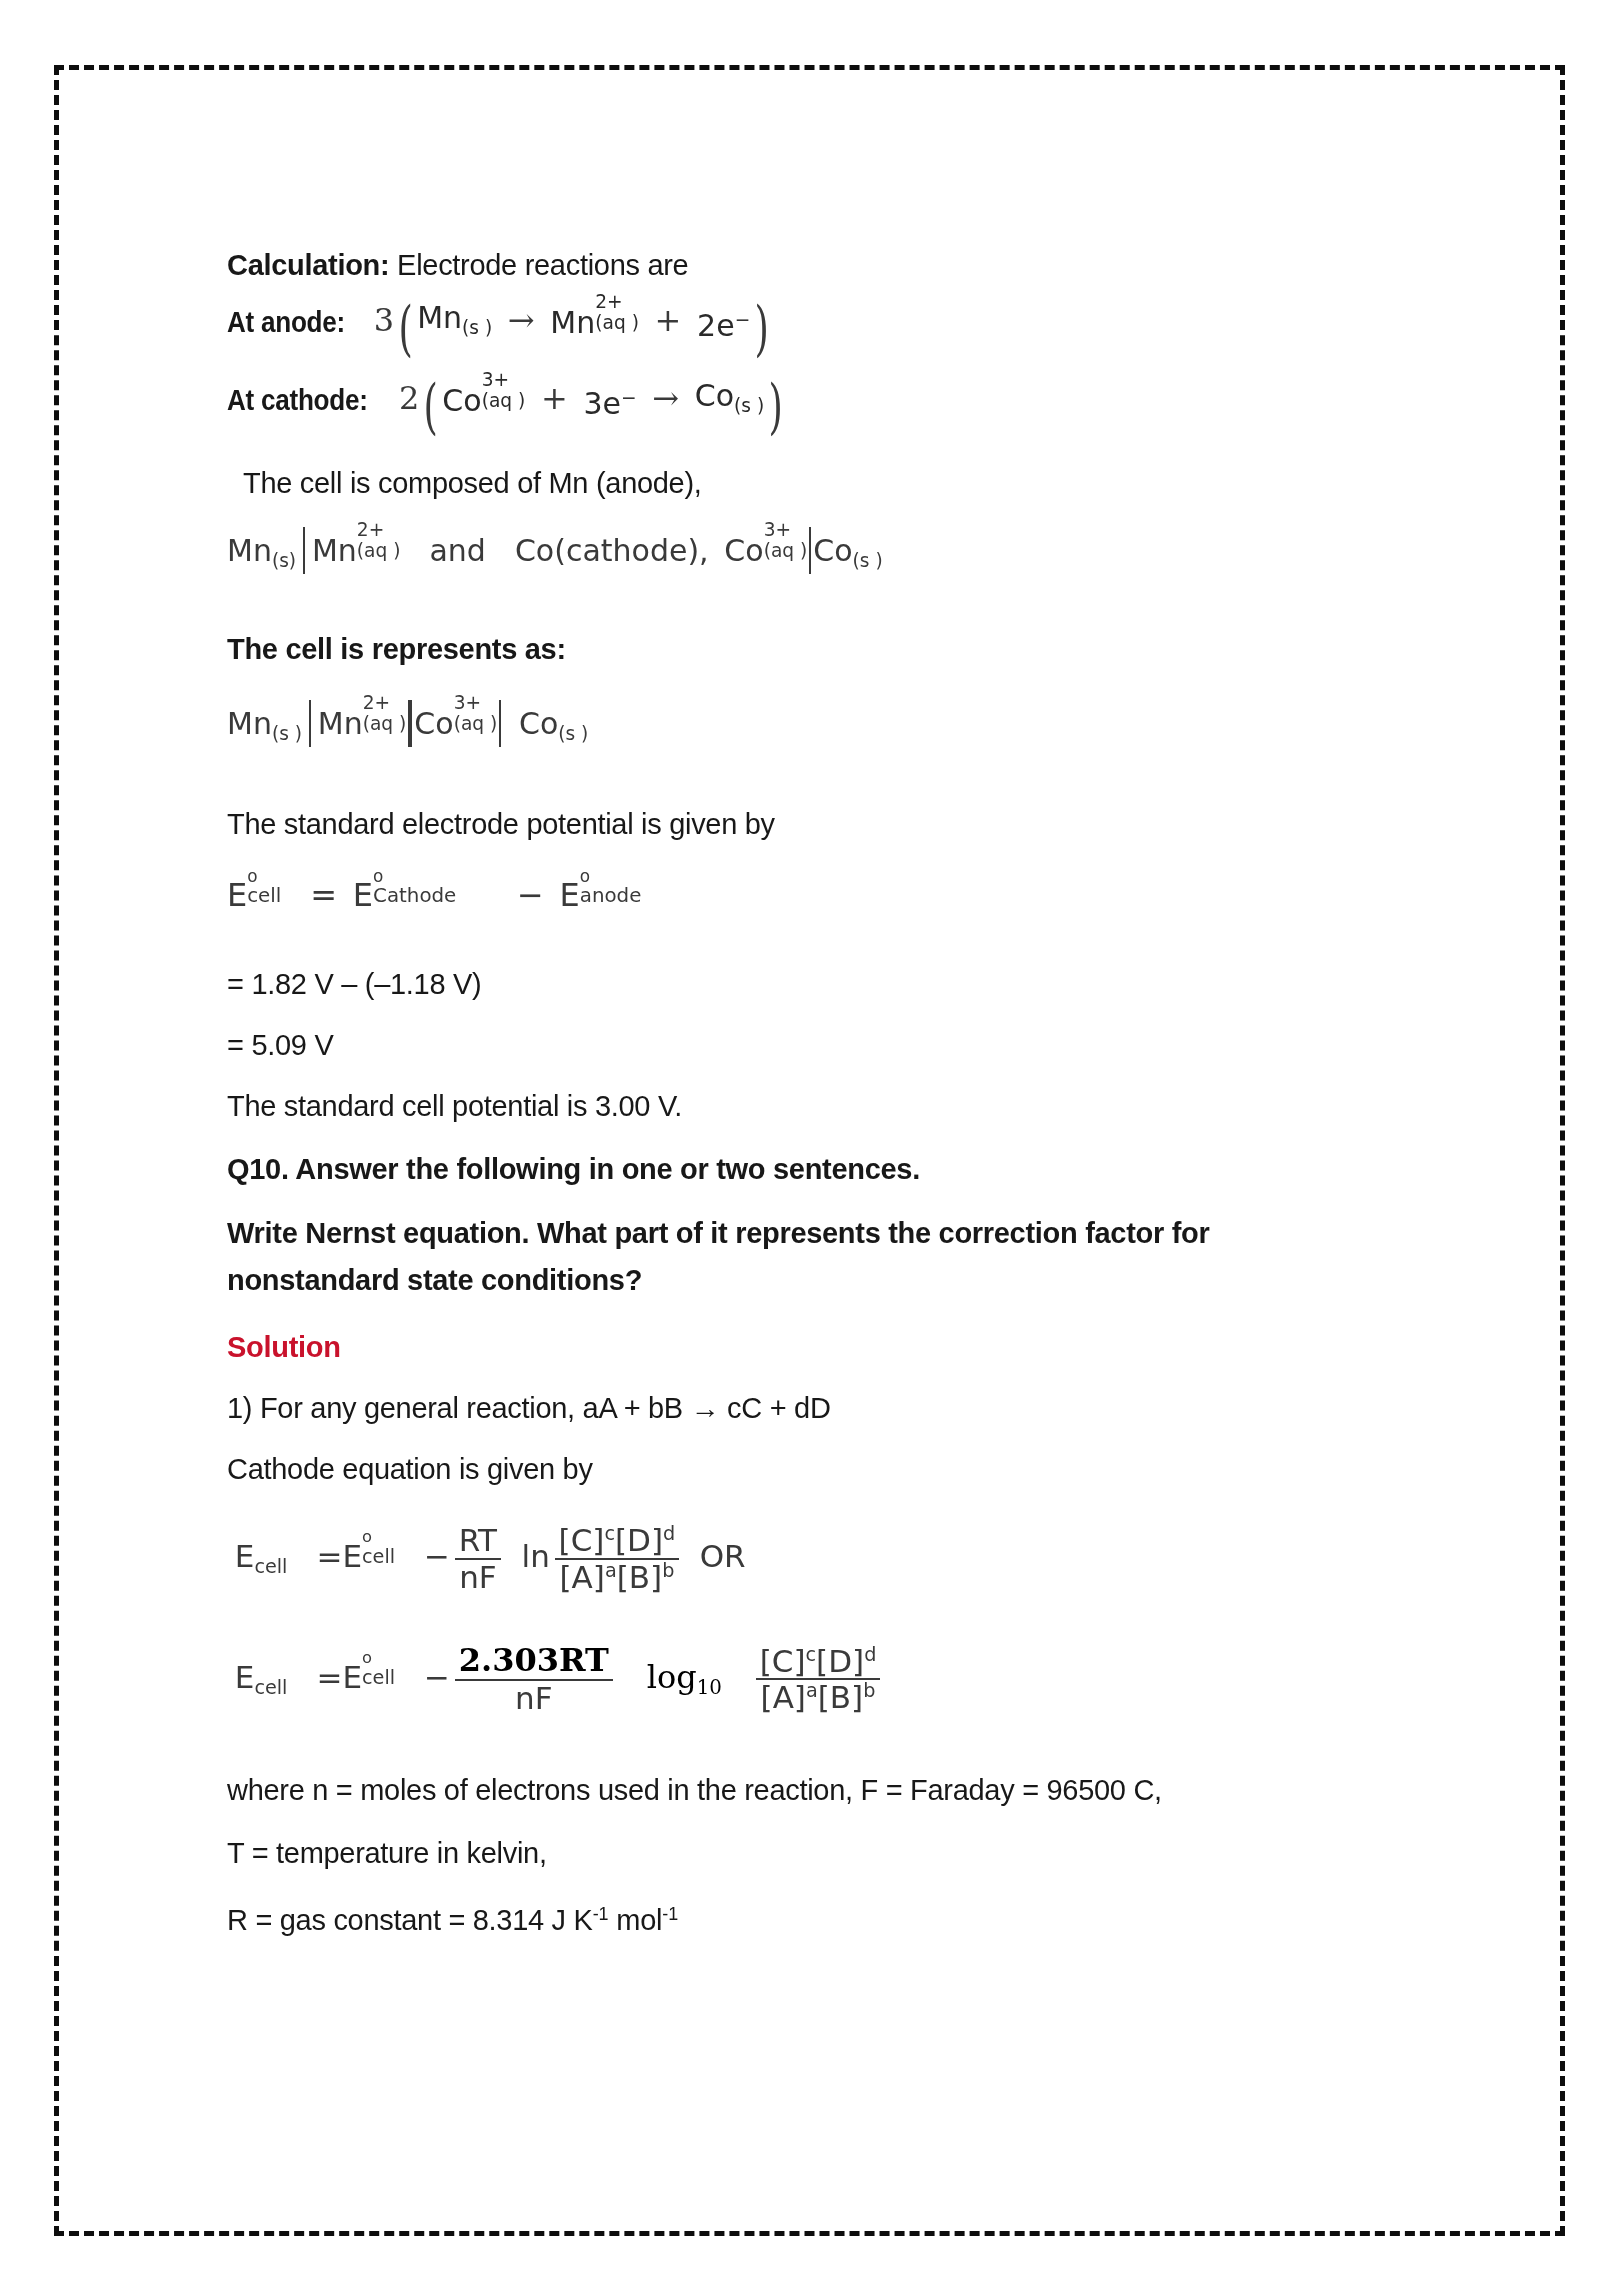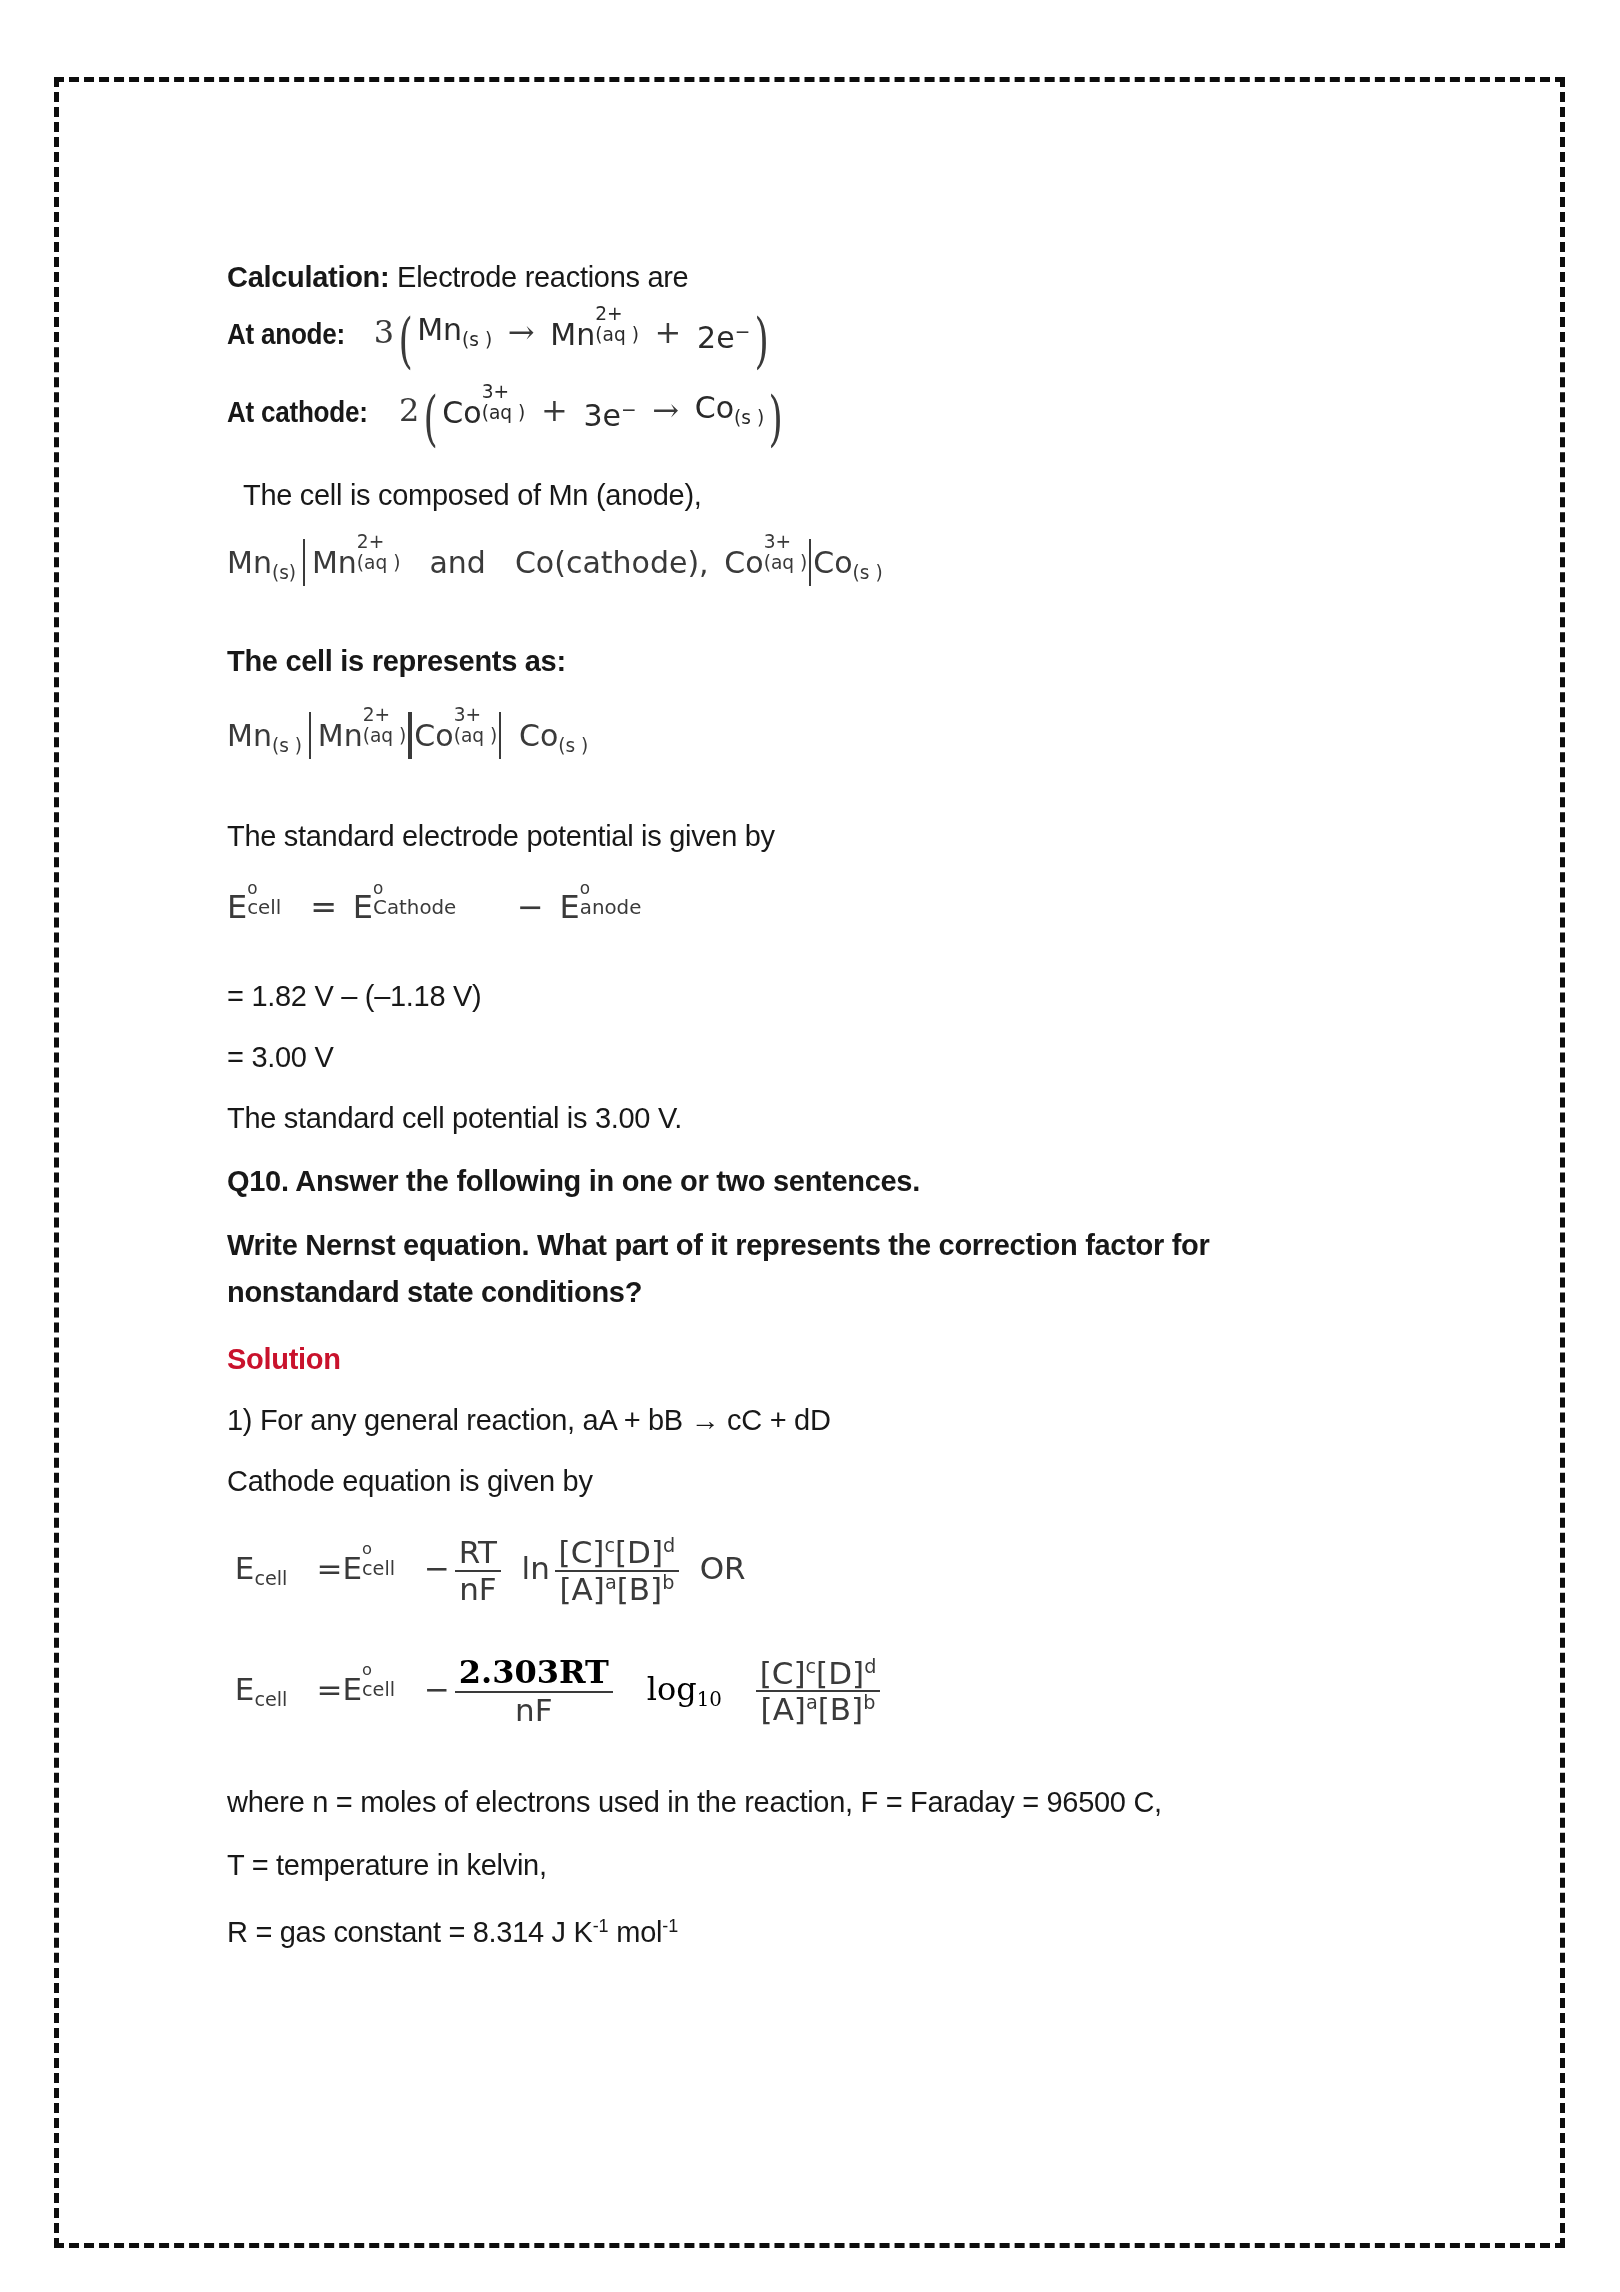--- a/index.html
+++ b/index.html
@@ -11,21 +11,21 @@
     width: 1620px;
     height: 2293px;
     font-family: "Liberation Sans", sans-serif;
     color: #1a1a1a;
     position: relative;
     overflow: hidden;
   }
 
   #page {
     position: absolute;
-    left: 0; top: 16px;
+    left: 0; top: 4px;
     width: 1620px;
     height: 2252px;
     background: #ffffff;
     text-decoration: underline;
   }
 
   
   #frame {
     position: absolute;
     left: 54px;
@@ -190,21 +190,21 @@
       <span class="mth mthlight" style="font-size:32px;">
         <span>E</span><span class="ss"><span class="up" style="font-size:0.85em;">o</span><span class="dn">cell</span></span><span class="gapl"></span><span>=</span><span class="gap"></span><span>E</span><span class="ss"><span class="up" style="font-size:0.85em;">o</span><span class="dn">Cathode</span></span><span class="gapxl"></span><span class="gap"></span><span>−</span><span class="gap"></span><span>E</span><span class="ss"><span class="up" style="font-size:0.85em;">o</span><span class="dn">anode</span></span>
       </span>
     </div>
 
     <div class="blk" style="top:719px;">
       <span class="txt">= 1.82 V – (–1.18 V)</span>
     </div>
 
     <div class="blk" style="top:780px;">
-      <span class="txt">= 3.00 V</span>
+      <span class="txt">= 5.09 V</span>
     </div>
 
     <div class="blk" style="top:841px;">
       <span class="txt">The standard cell potential is 3.00 V.</span>
     </div>
 
     <div class="blk" style="top:904px;">
       <span class="txt bold">Q10. Answer the following in one or two sentences.</span>
     </div>
 

